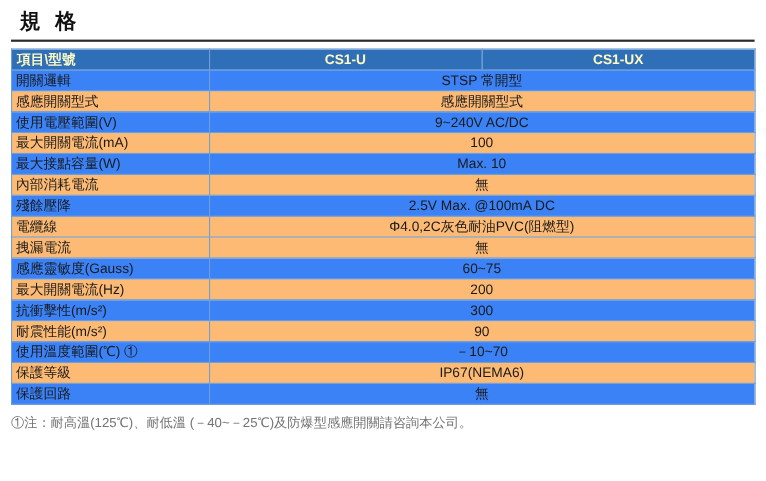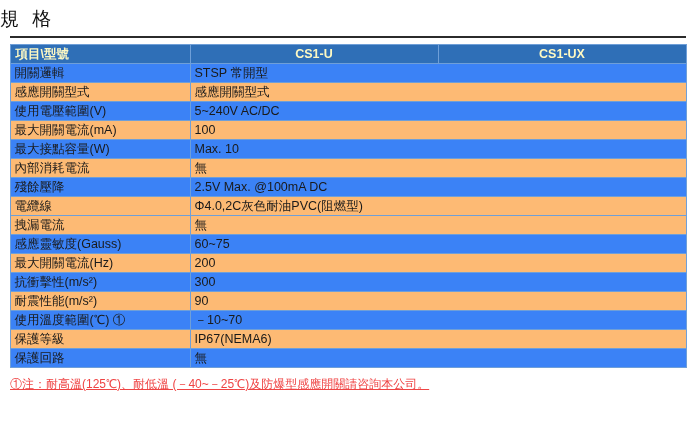--- a/index.html
+++ b/index.html
@@ -16,24 +16,24 @@
   }
   .page {
     position: relative;
     width: 696px;
     height: 437px;
     box-sizing: border-box;
     padding: 0;
   }
   .title {
     font-size: 19px;
-    font-weight: normal;
+    font-weight: bold;
     color: #111111;
     letter-spacing: 4px;
-    padding: 6px 0 2px 0;
+    padding: 6px 0 2px 18px;
     margin: 0;
   }
   .title-rule {
     height: 2px;
     background: #2b2b2b;
     margin: 2px 10px 0 10px;
   }
   table.spec {
     border-collapse: collapse;
     width: 676px;
@@ -59,36 +59,36 @@
   th.hdr.first {
     text-align: left;
     padding-left: 5px;
   }
   td.label {
     text-align: left;
     padding-left: 5px;
     white-space: nowrap;
   }
   td.val {
+    text-align: center;
   }
   tr.odd td {
     background: #3b82f6;
   }
   tr.even td {
     background: #fdba74;
   }
   .col-label { width: 180px; }
   .col-a { width: 248px; }
   .col-b { width: 248px; }
   .footnote {
     font-size: 12px;
-    color: #ef4444;
+    color: #737373;
     padding: 8px 0 0 10px;
     letter-spacing: 0px;
-    text-decoration: underline;
   }
 </style>
 </head>
 <body>
 
 <div class="page">
 
   <h1 class="title">規  格</h1>
   <div class="title-rule"></div>
 
@@ -109,21 +109,21 @@
       <tr class="odd">
         <td class="label">開關邏輯</td>
         <td class="val" colspan="2">STSP 常開型</td>
       </tr>
       <tr class="even">
         <td class="label">感應開關型式</td>
         <td class="val" colspan="2">感應開關型式</td>
       </tr>
       <tr class="odd">
         <td class="label">使用電壓範圍(V)</td>
-        <td class="val" colspan="2">5~240V AC/DC</td>
+        <td class="val" colspan="2">9~240V AC/DC</td>
       </tr>
       <tr class="even">
         <td class="label">最大開關電流(mA)</td>
         <td class="val" colspan="2">100</td>
       </tr>
       <tr class="odd">
         <td class="label">最大接點容量(W)</td>
         <td class="val" colspan="2">Max. 10</td>
       </tr>
       <tr class="even">

